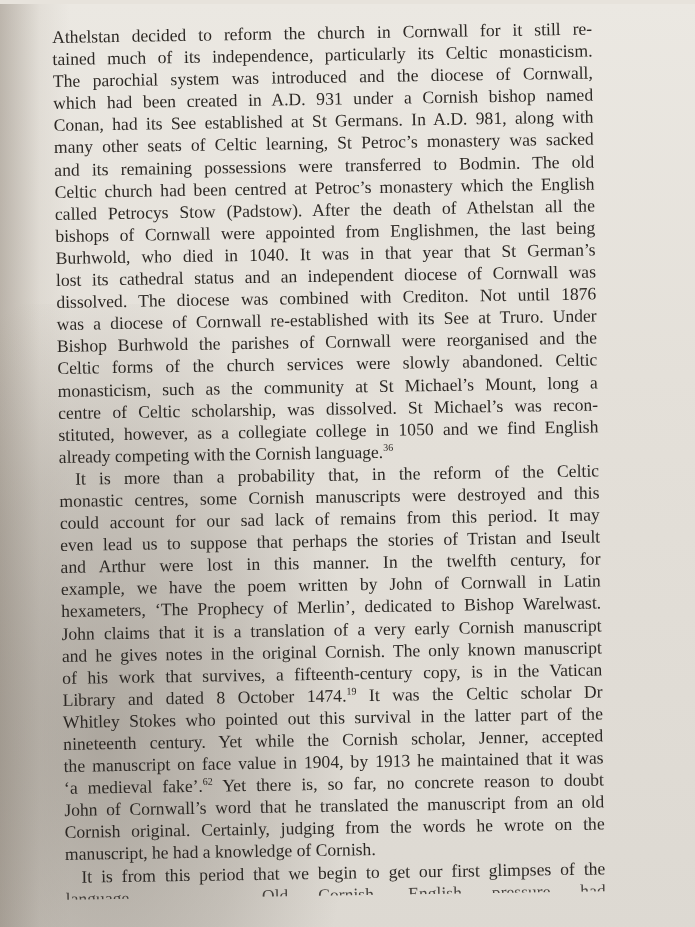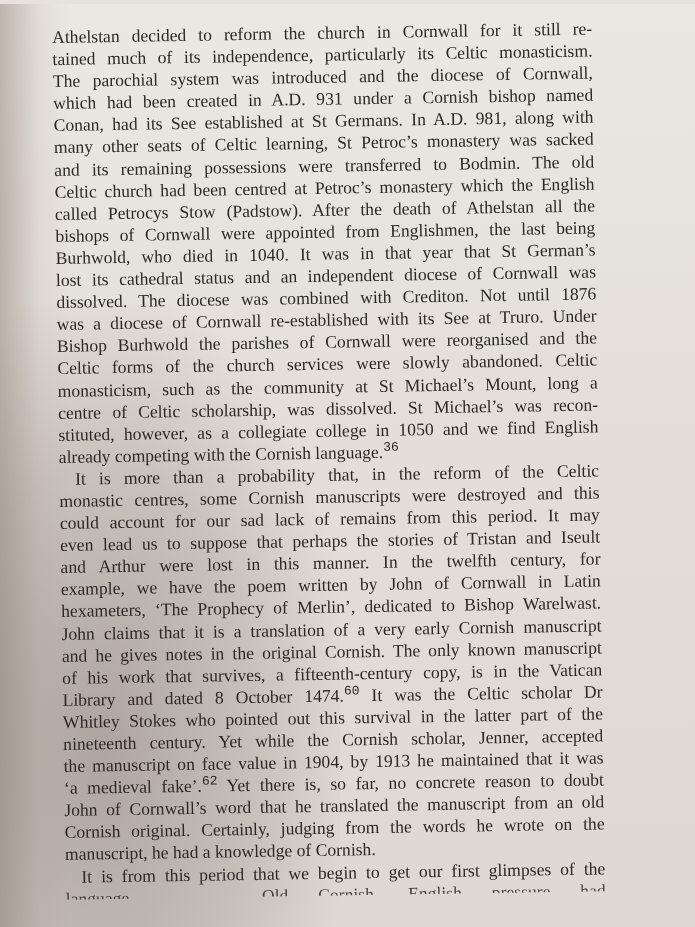--- a/index.html
+++ b/index.html
@@ -23,21 +23,21 @@
     font-family: "Liberation Serif", "DejaVu Serif", serif;
     font-size: 17.6px; line-height: 22.1px; color: #2c2824;
     transform: rotate(-0.9deg); transform-origin: 0 0;
   }
   .line {
     display: block; white-space: nowrap; text-align: justify;
     text-align-last: justify; height: 22.1px;
   }
   .line.last { text-align-last: left; }
   .line.indent { padding-left: 16px; }
-  sup { font-size: 13px; line-height: 0; vertical-align: 7px; font-family: Liberation Mono, monospace; }
+  sup { font-size: 10px; line-height: 0; vertical-align: 7px; }
   .cut { opacity: 0.85; clip-path: inset(0 0 45% 0); }
 </style>
 </head>
 <body>
 
 <div class="page">
   <div class="shadow"></div>
   <div class="text">
     <span class="line">Athelstan decided to reform the church in Cornwall for it still re-</span>
     <span class="line">tained much of its independence, particularly its Celtic monasticism.</span>
@@ -62,21 +62,21 @@
     <span class="line indent">It is more than a probability that, in the reform of the Celtic</span>
     <span class="line">monastic centres, some Cornish manuscripts were destroyed and this</span>
     <span class="line">could account for our sad lack of remains from this period. It may</span>
     <span class="line">even lead us to suppose that perhaps the stories of Tristan and Iseult</span>
     <span class="line">and Arthur were lost in this manner. In the twelfth century, for</span>
     <span class="line">example, we have the poem written by John of Cornwall in Latin</span>
     <span class="line">hexameters, ‘The Prophecy of Merlin’, dedicated to Bishop Warelwast.</span>
     <span class="line">John claims that it is a translation of a very early Cornish manuscript</span>
     <span class="line">and he gives notes in the original Cornish. The only known manuscript</span>
     <span class="line">of his work that survives, a fifteenth-century copy, is in the Vatican</span>
-    <span class="line"><span>Library and dated 8 October 1474.</span><sup>60</sup><span> It was the Celtic scholar Dr</span></span>
+    <span class="line"><span>Library and dated 8 October 1474.</span><sup>19</sup><span> It was the Celtic scholar Dr</span></span>
     <span class="line">Whitley Stokes who pointed out this survival in the latter part of the</span>
     <span class="line">nineteenth century. Yet while the Cornish scholar, Jenner, accepted</span>
     <span class="line">the manuscript on face value in 1904, by 1913 he maintained that it was</span>
     <span class="line"><span>‘a medieval fake’.</span><sup>62</sup><span> Yet there is, so far, no concrete reason to doubt</span></span>
     <span class="line">John of Cornwall’s word that he translated the manuscript from an old</span>
     <span class="line">Cornish original. Certainly, judging from the words he wrote on the</span>
     <span class="line last">manuscript, he had a knowledge of Cornish.</span>
     <span class="line indent">It is from this period that we begin to get our first glimpses of the</span>
     <span class="line cut">language . . . Old Cornish. English pressure had</span>
   </div>

